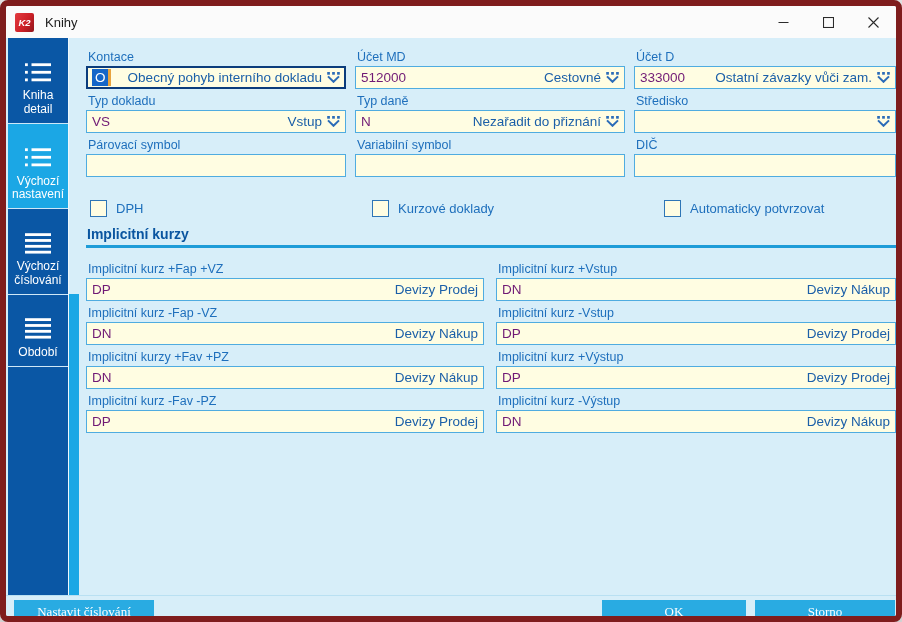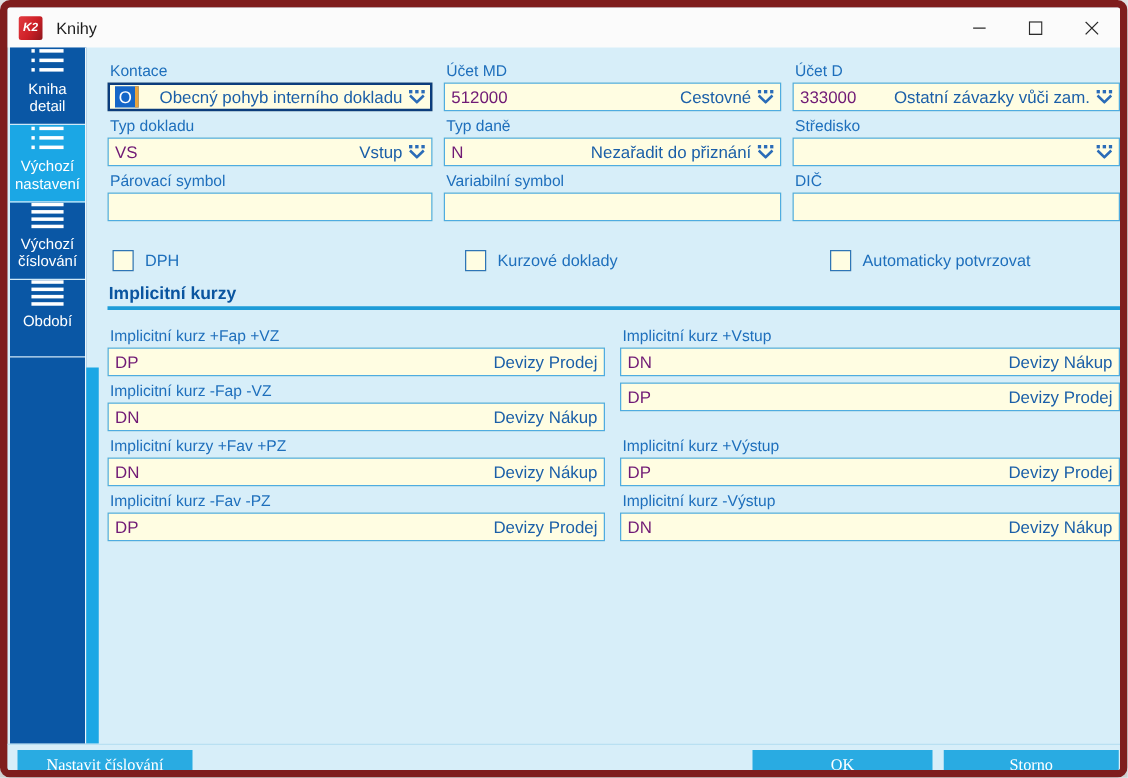--- a/index.html
+++ b/index.html
@@ -39,21 +39,21 @@
   .tb-btn svg{display:block;}
   .tb-btn svg line, .tb-btn svg rect, .tb-btn svg path{stroke:#2b2b2b; stroke-width:1.1; fill:none;}
   
   .body{position:relative; height:557px; display:flex;}
   .sidebar{
     width:61px; margin-left:2px; background:var(--sidebar);
     border-right:1px solid #EDF7FC; display:flex; flex-direction:column; flex:0 0 auto;
   }
   .sb-item{
     min-height:62px; display:flex; flex-direction:column; align-items:center;
-    justify-content:flex-start; padding:0 2px 6px 2px; gap:7px;
+    justify-content:flex-start; padding:24px 2px 6px 2px; gap:7px;
     border-bottom:1px solid #CFE8F7; cursor:pointer;
   }
   .sb-item.selected{background:var(--sidebar-selected);}
   .sb-icon{height:20px; display:flex; align-items:center;}
   .sb-icon svg rect{fill:#fff;}
   .sb-label{color:#fff; font-size:12px; line-height:1.15; text-align:center;}
   .strip{position:absolute; left:63px; top:256px; bottom:0; width:10px; background:var(--sidebar-selected);}
   .content{flex:1; padding:12px 9px 0 17px;}
   
   .form-grid{display:grid; grid-template-columns:260px 270px 262px; column-gap:9px; row-gap:5px;}
@@ -340,20 +340,21 @@
   <div class="cell no-dd">
     <div class="f-label">Implicitní kurz -Fap -VZ</div>
     <div class="f-box">
       <span class="f-code">DN</span>
       <span class="f-desc">Devizy Nákup</span>
 
     </div>
   </div>
 
   <div class="cell no-dd">
+    <div class="f-label">Implicitní kurz -Vstup</div>
     <div class="f-box">
       <span class="f-code">DP</span>
       <span class="f-desc">Devizy Prodej</span>
 
     </div>
   </div>
 
   <div class="cell no-dd">
     <div class="f-label">Implicitní kurzy +Fav +PZ</div>
     <div class="f-box">

